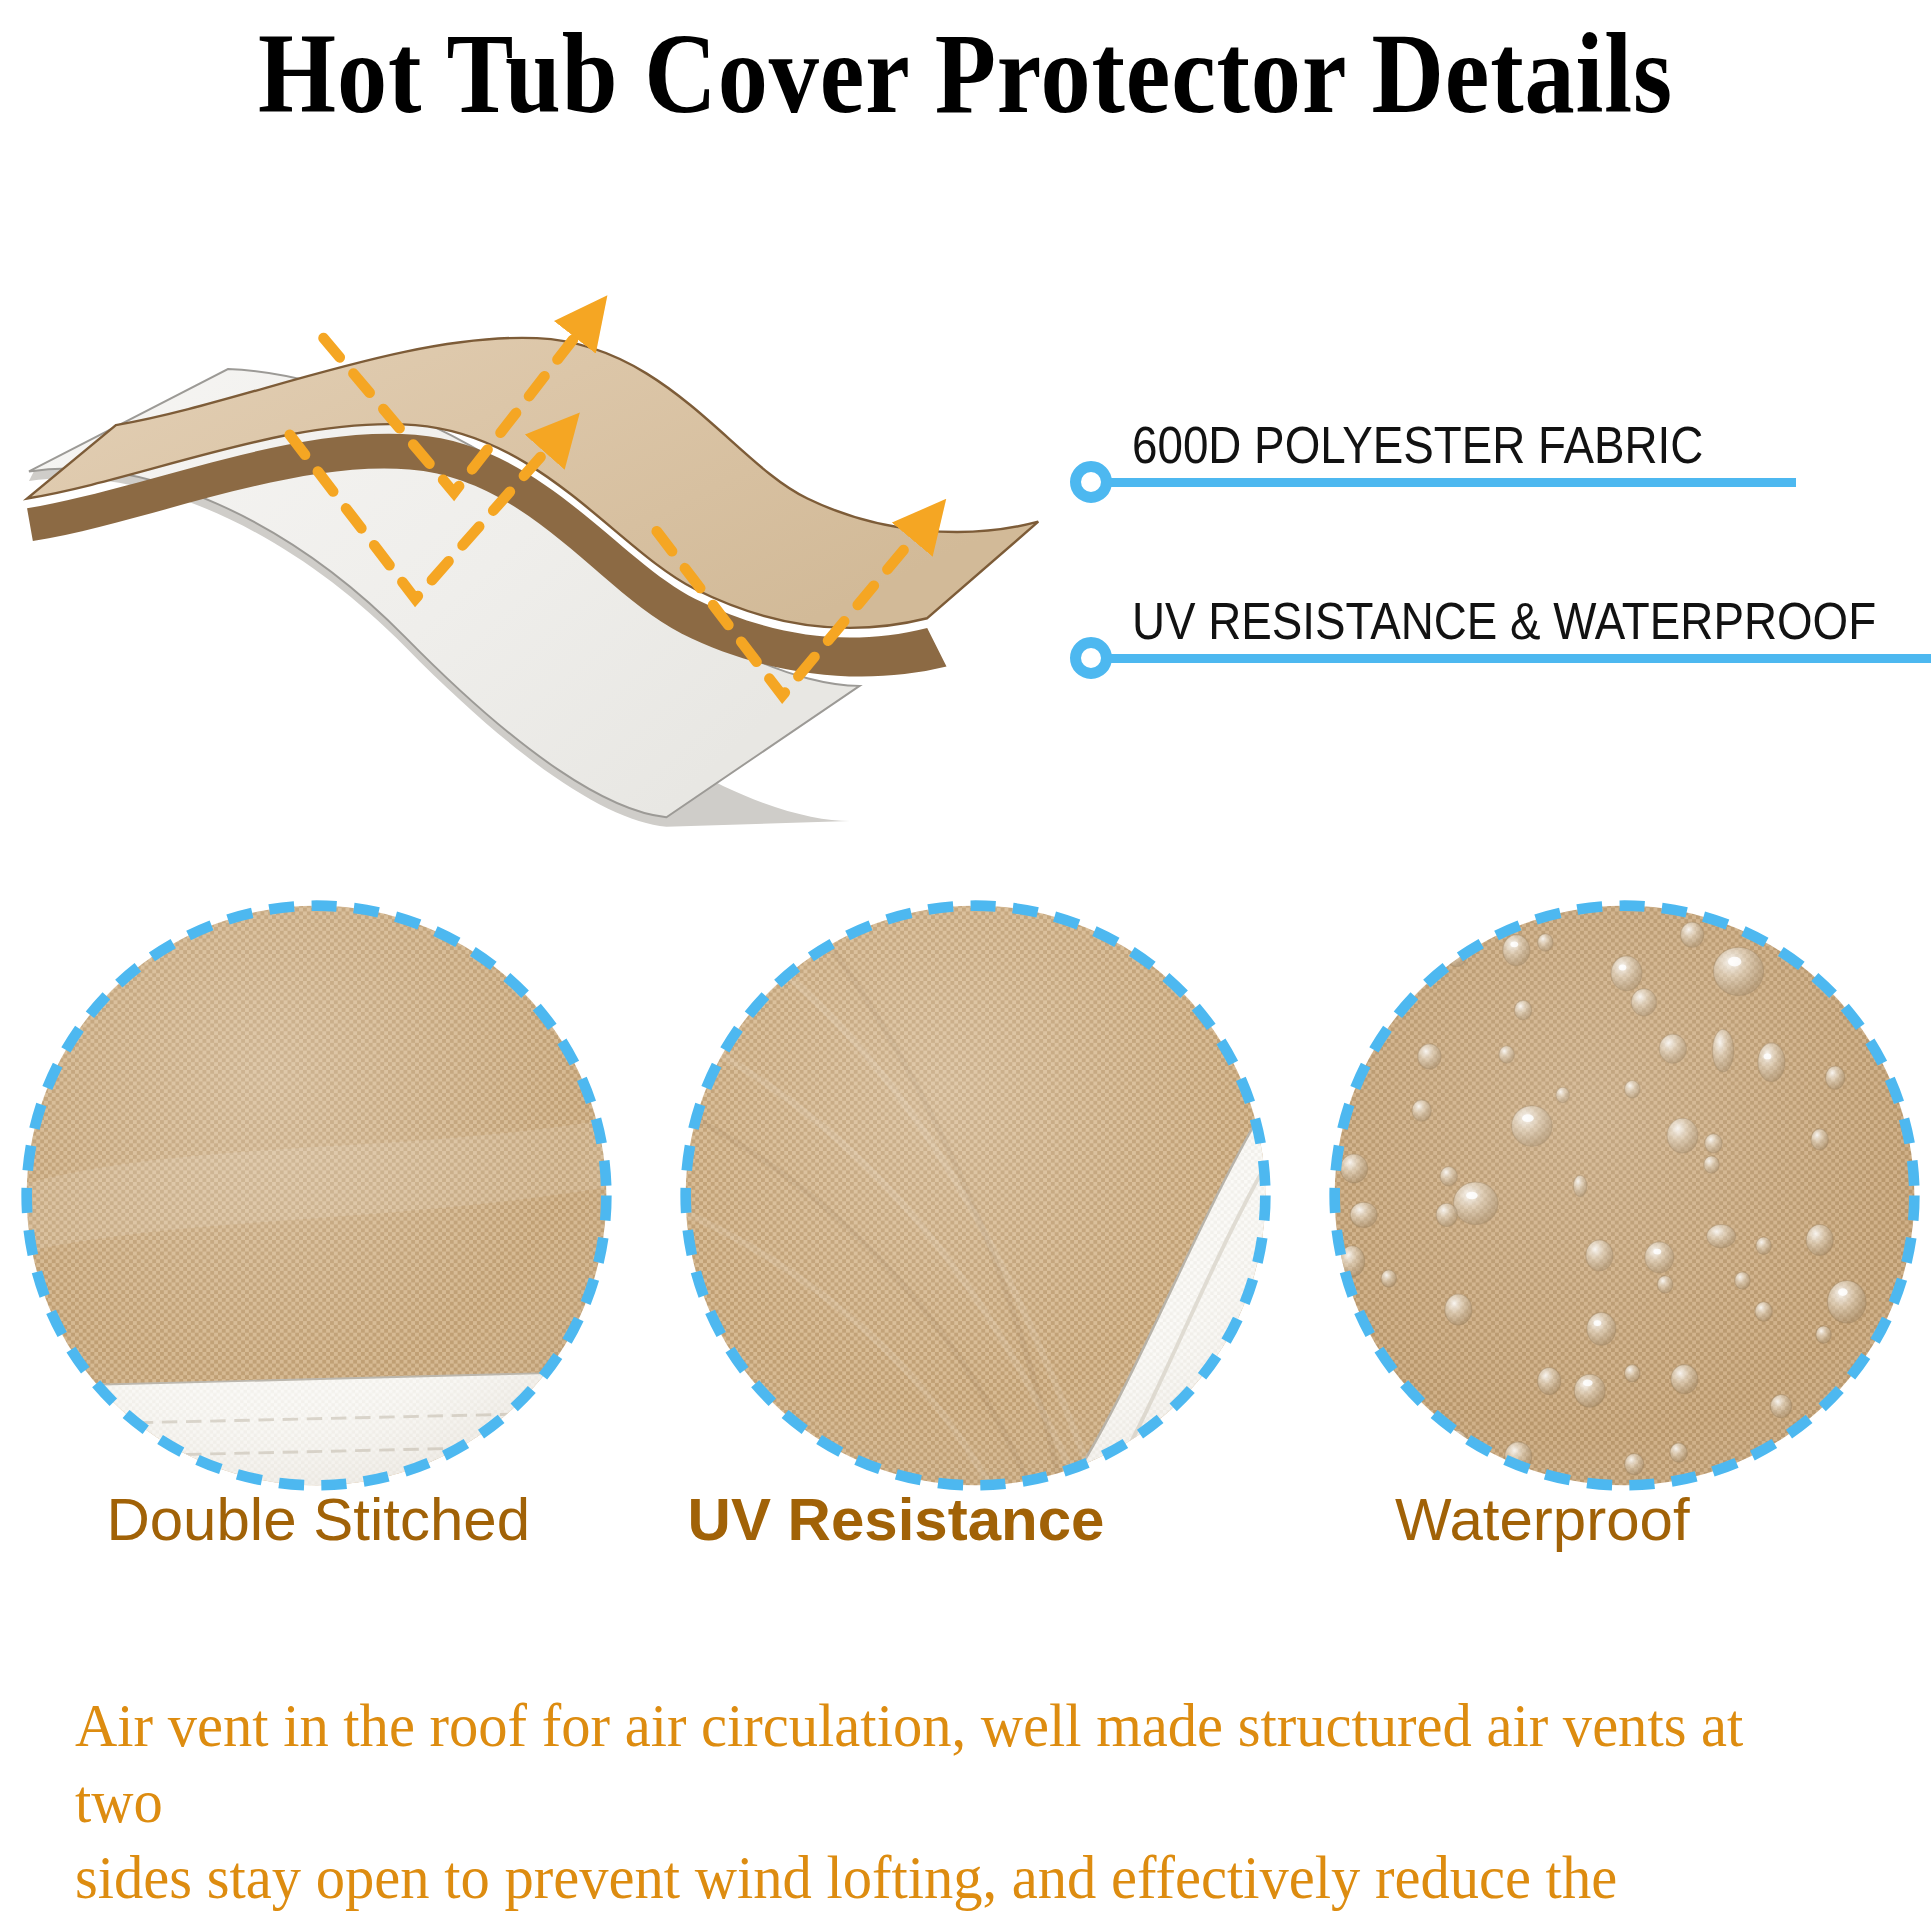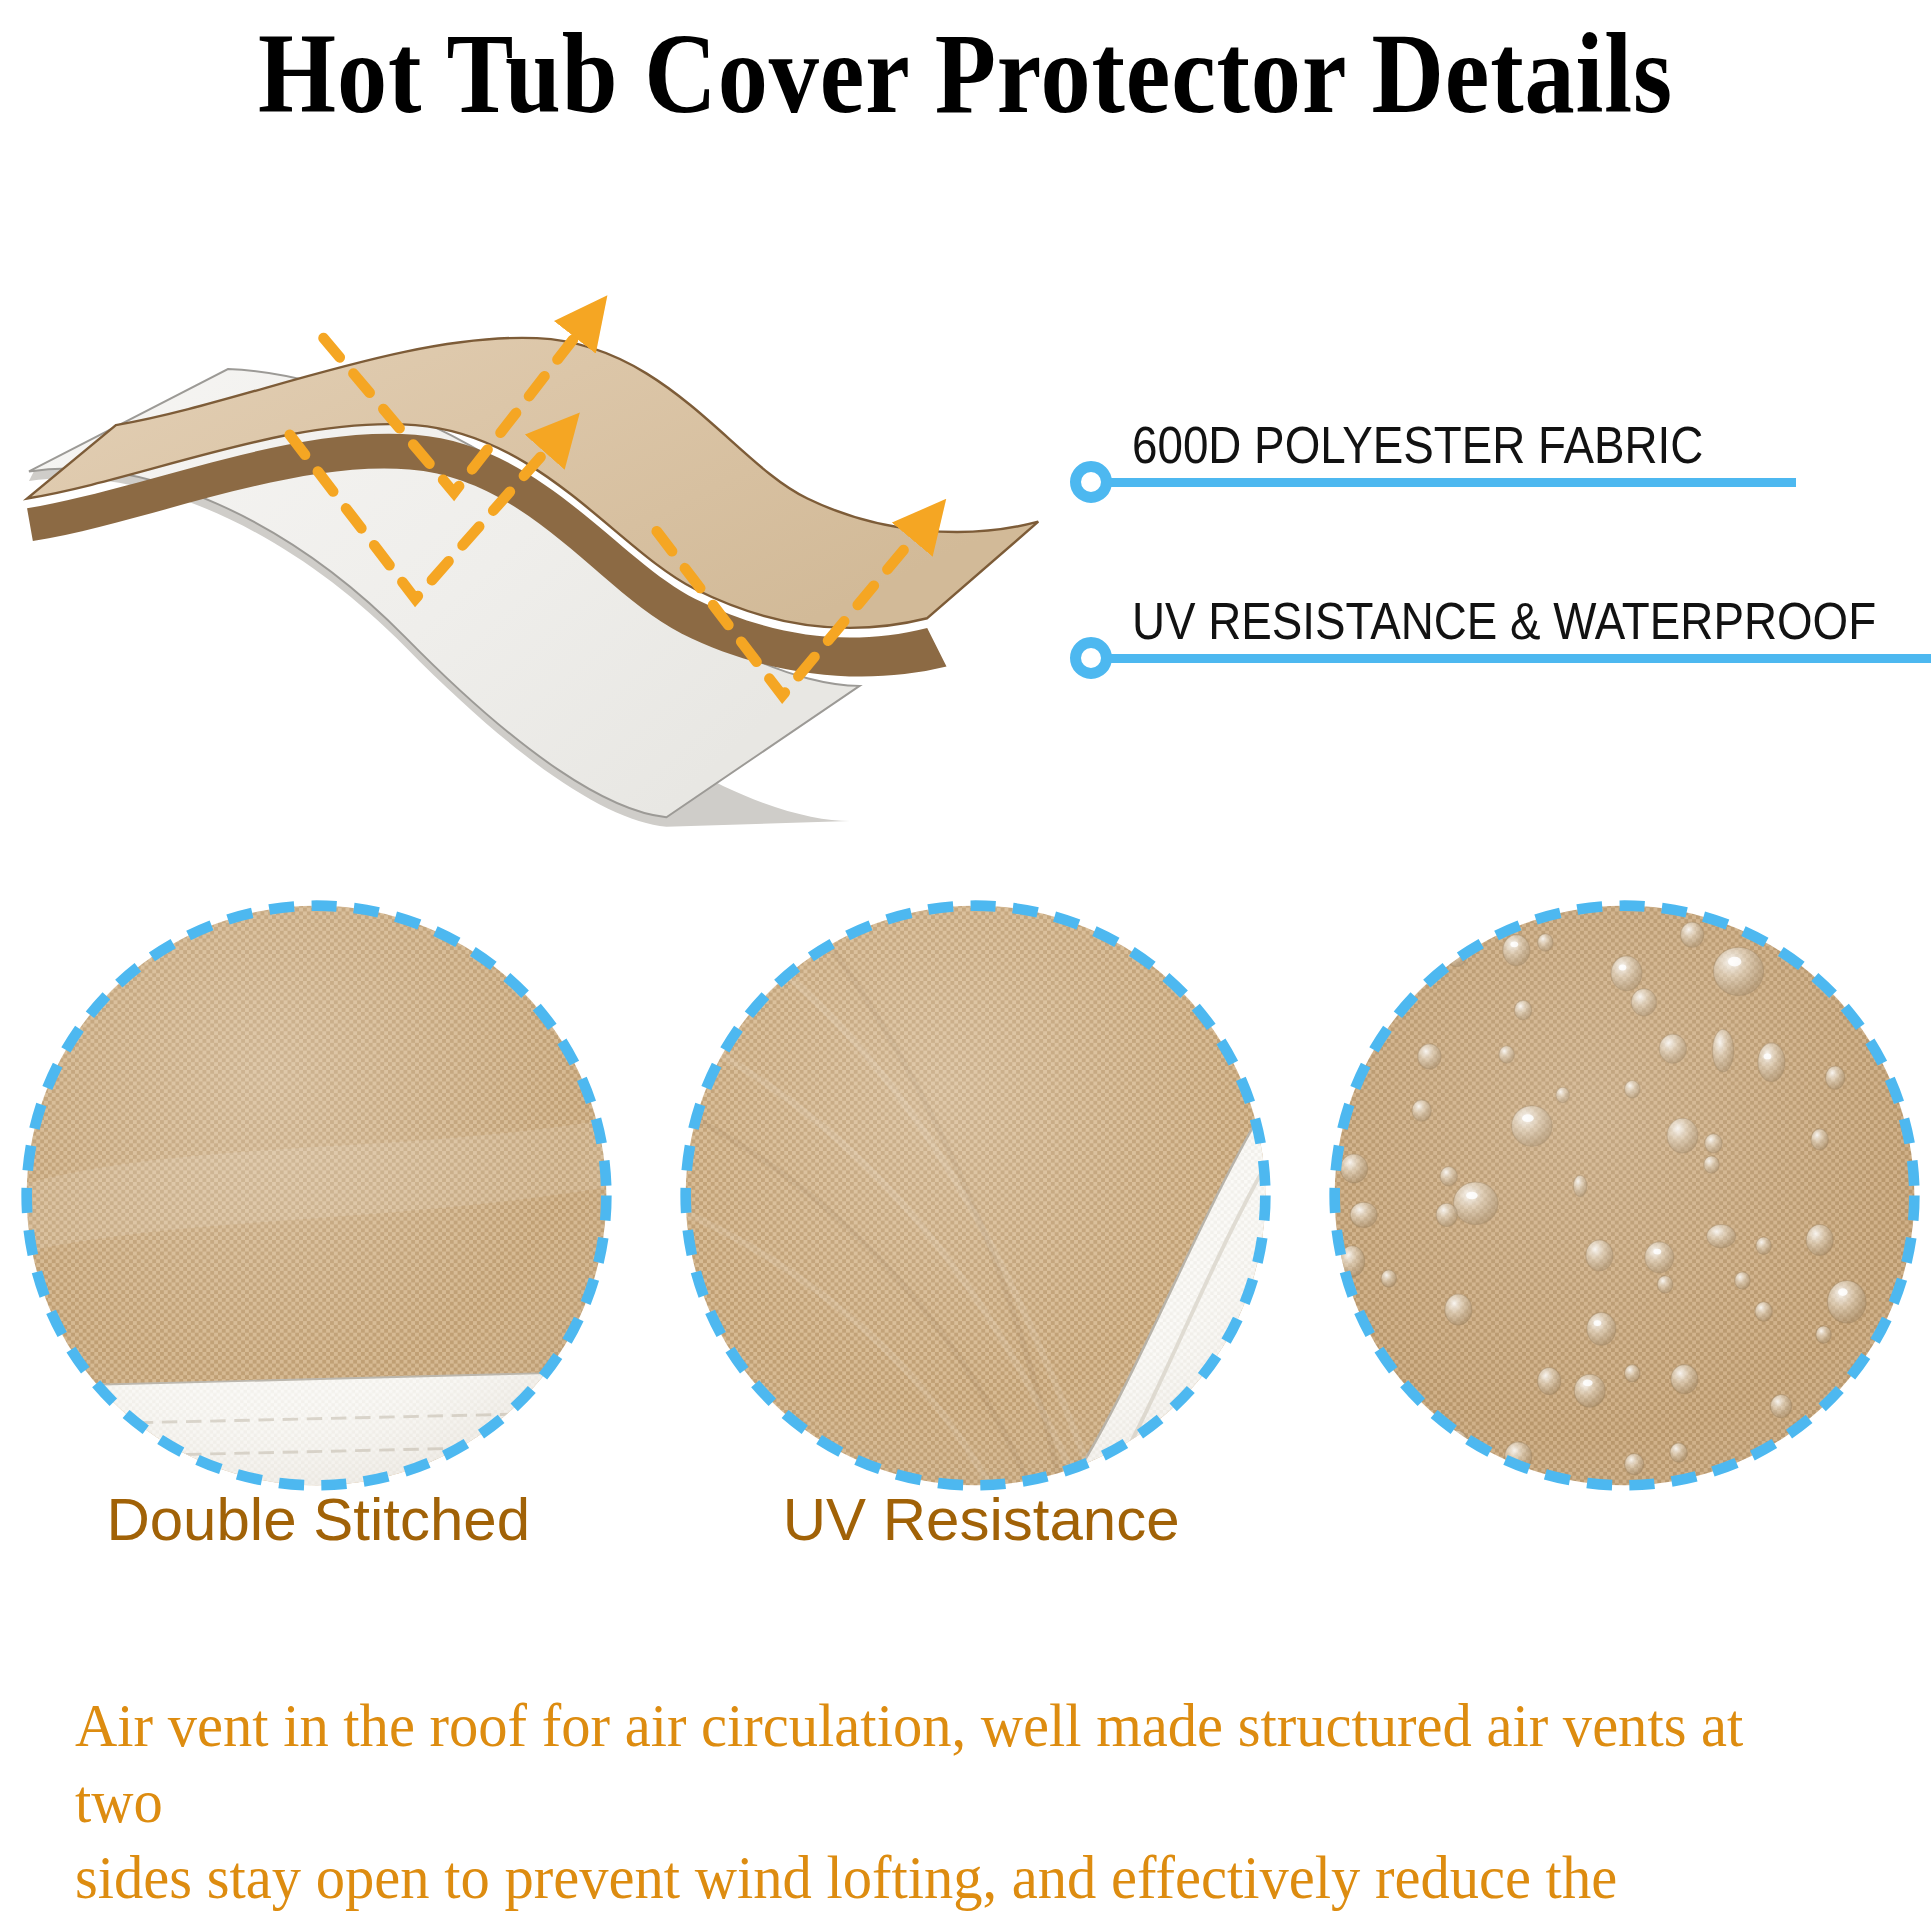--- a/index.html
+++ b/index.html
@@ -118,21 +118,21 @@
     top: 587px;
     width: 599px;
     text-align: center;
     font-family: "Liberation Sans", sans-serif;
     font-size: 60px;
     line-height: 73px;
     color: #a16207;
     white-space: nowrap;
   }
   #feature-0 .feature-label { text-align: left;  padding-left: 89px; width: 510px; }
-  #feature-1 .feature-label { text-align: center;  padding-left: 11.6px; width: 587px; }
+  #feature-1 .feature-label { text-align: left;  padding-left: 11.6px; width: 587px; font-weight: bold; }
   #feature-2 .feature-label { text-align: left;  padding-left: 70px; width: 529px; }
 
   
   .bottom-note {
     position: absolute;
     left: 75px;
     top: 1688px;
     width: 1796px;
     font-family: "Liberation Serif", serif;
     font-size: 61px;
@@ -406,20 +406,21 @@
               <ellipse cx="282" cy="442" rx="4" ry="3"></ellipse>
               <ellipse cx="344" cy="368" rx="4" ry="3"></ellipse>
               <ellipse cx="196" cy="50" rx="4" ry="3"></ellipse>
             </g>
           </g>
           <rect x="0" y="0" width="620" height="620" fill="url(#shade2)"></rect>
         </g>
         <circle cx="310" cy="310" r="300" fill="none" stroke="#4DB8F0" stroke-width="11" stroke-dasharray="26 18" stroke-linecap="butt"></circle>
       </svg>
     </div>
+    <div class="feature-label">Waterproof</div>
   </div>
 
 </div>
 
 <div class="bottom-note">
   <span>Air vent in the roof for air circulation, well made structured air vents at two</span>
   <span>sides stay open to prevent wind lofting, and effectively reduce the damage</span>
 
 </div>
 

